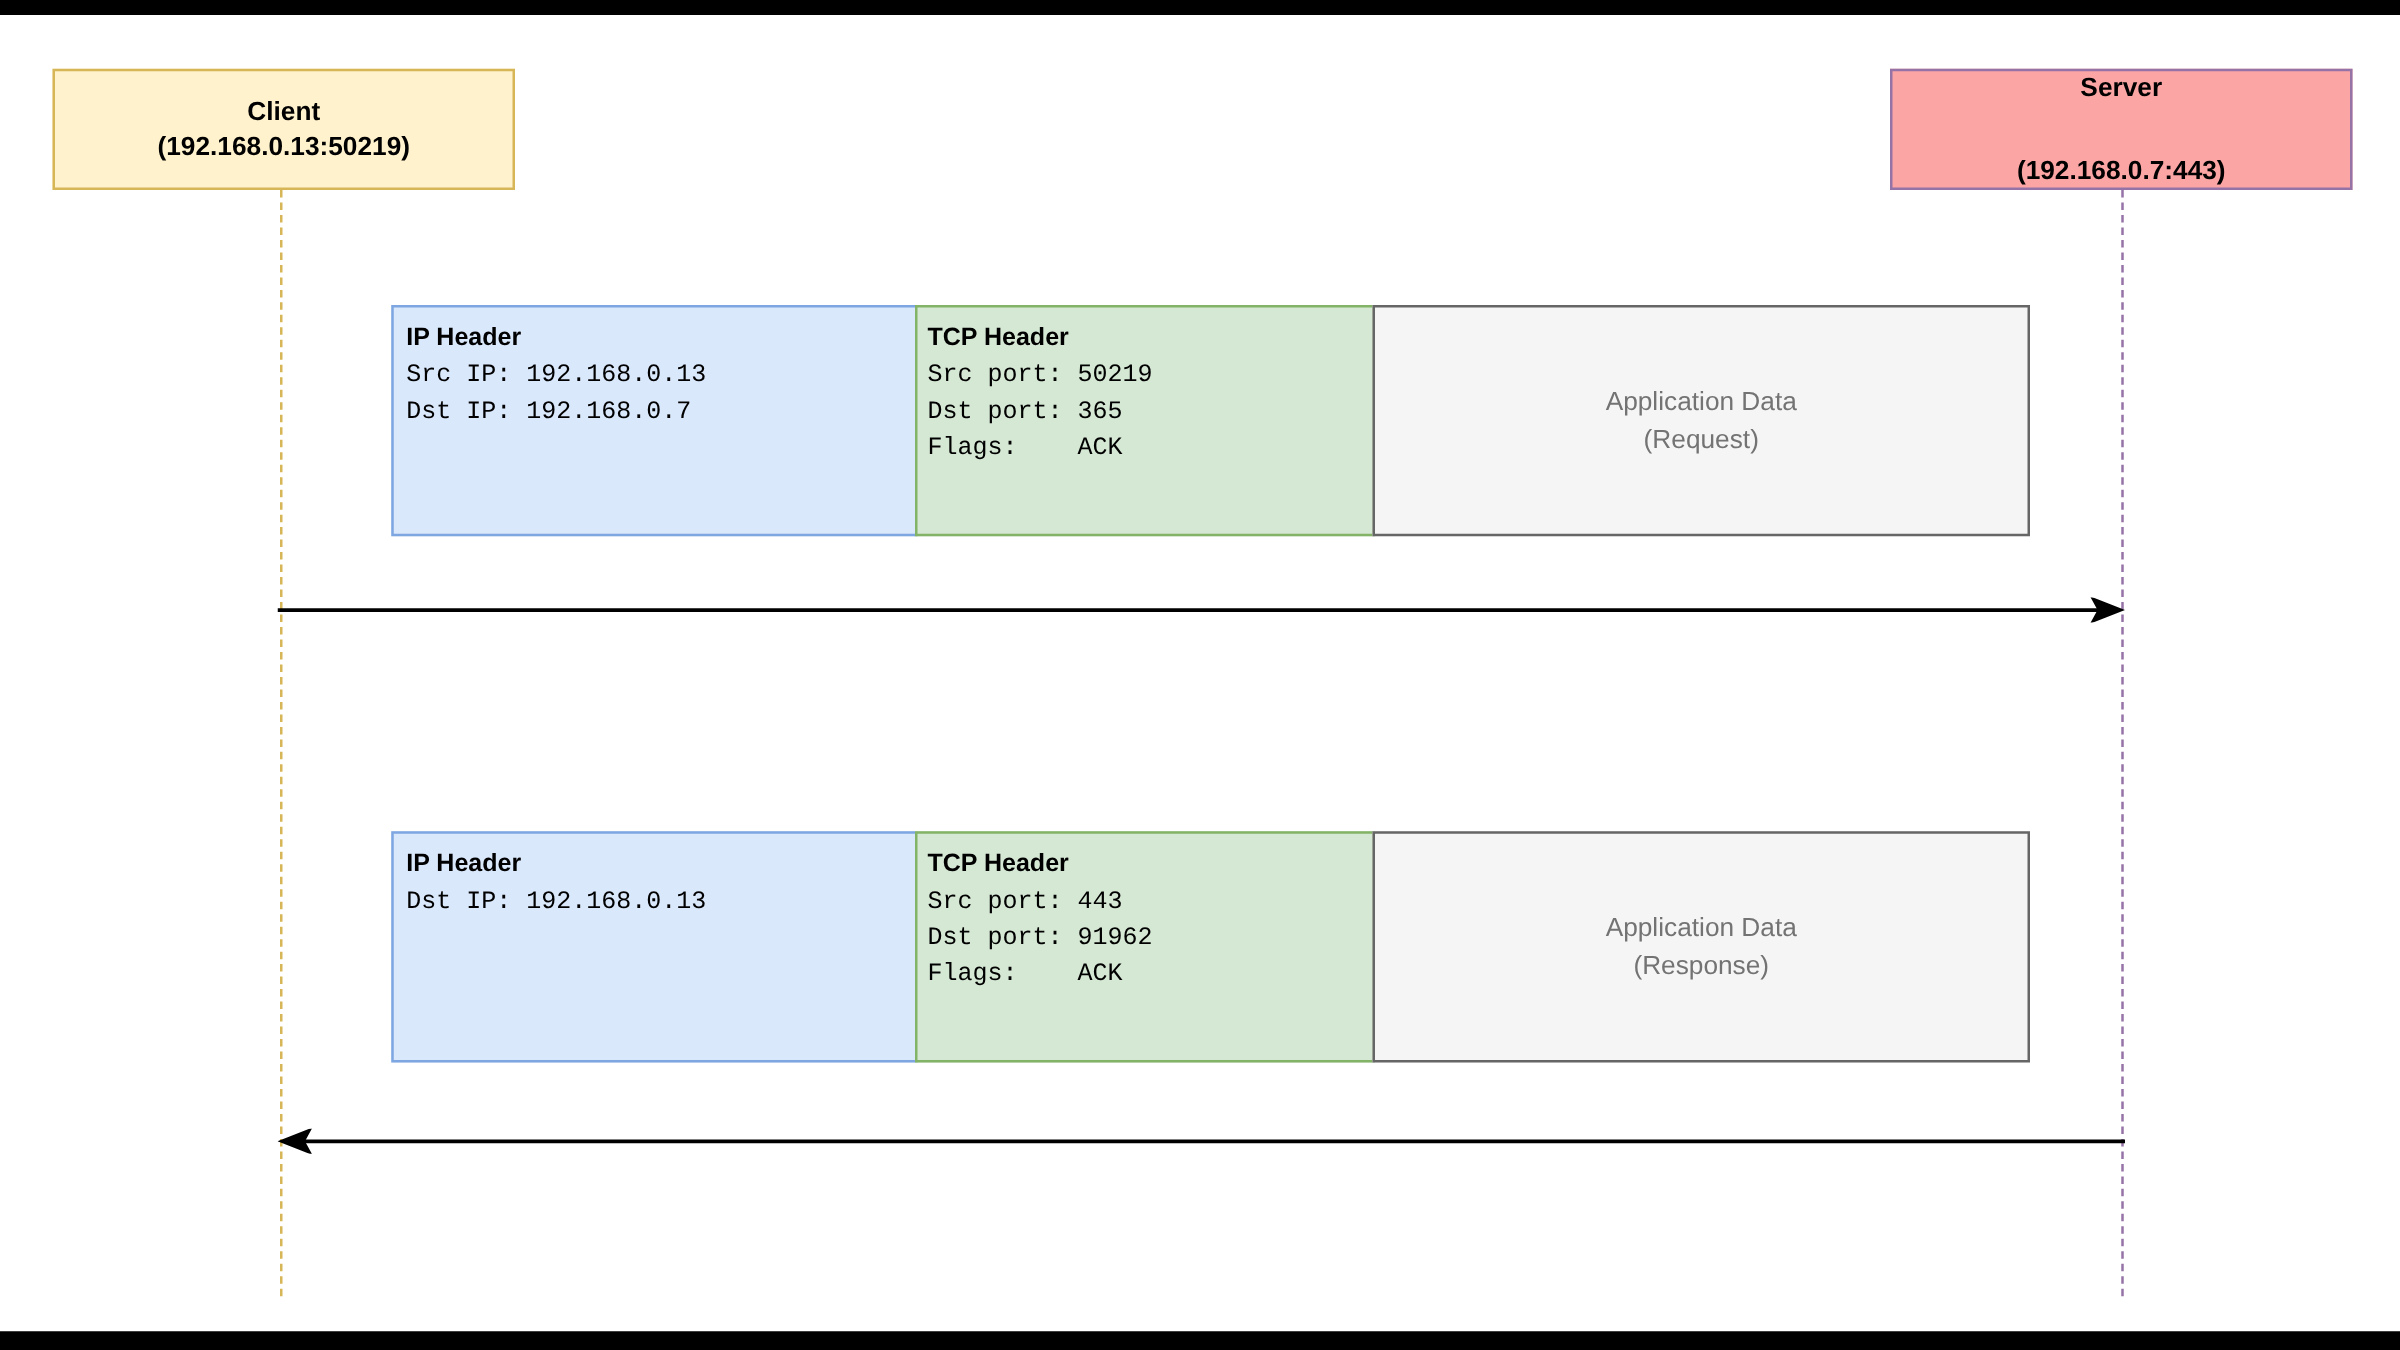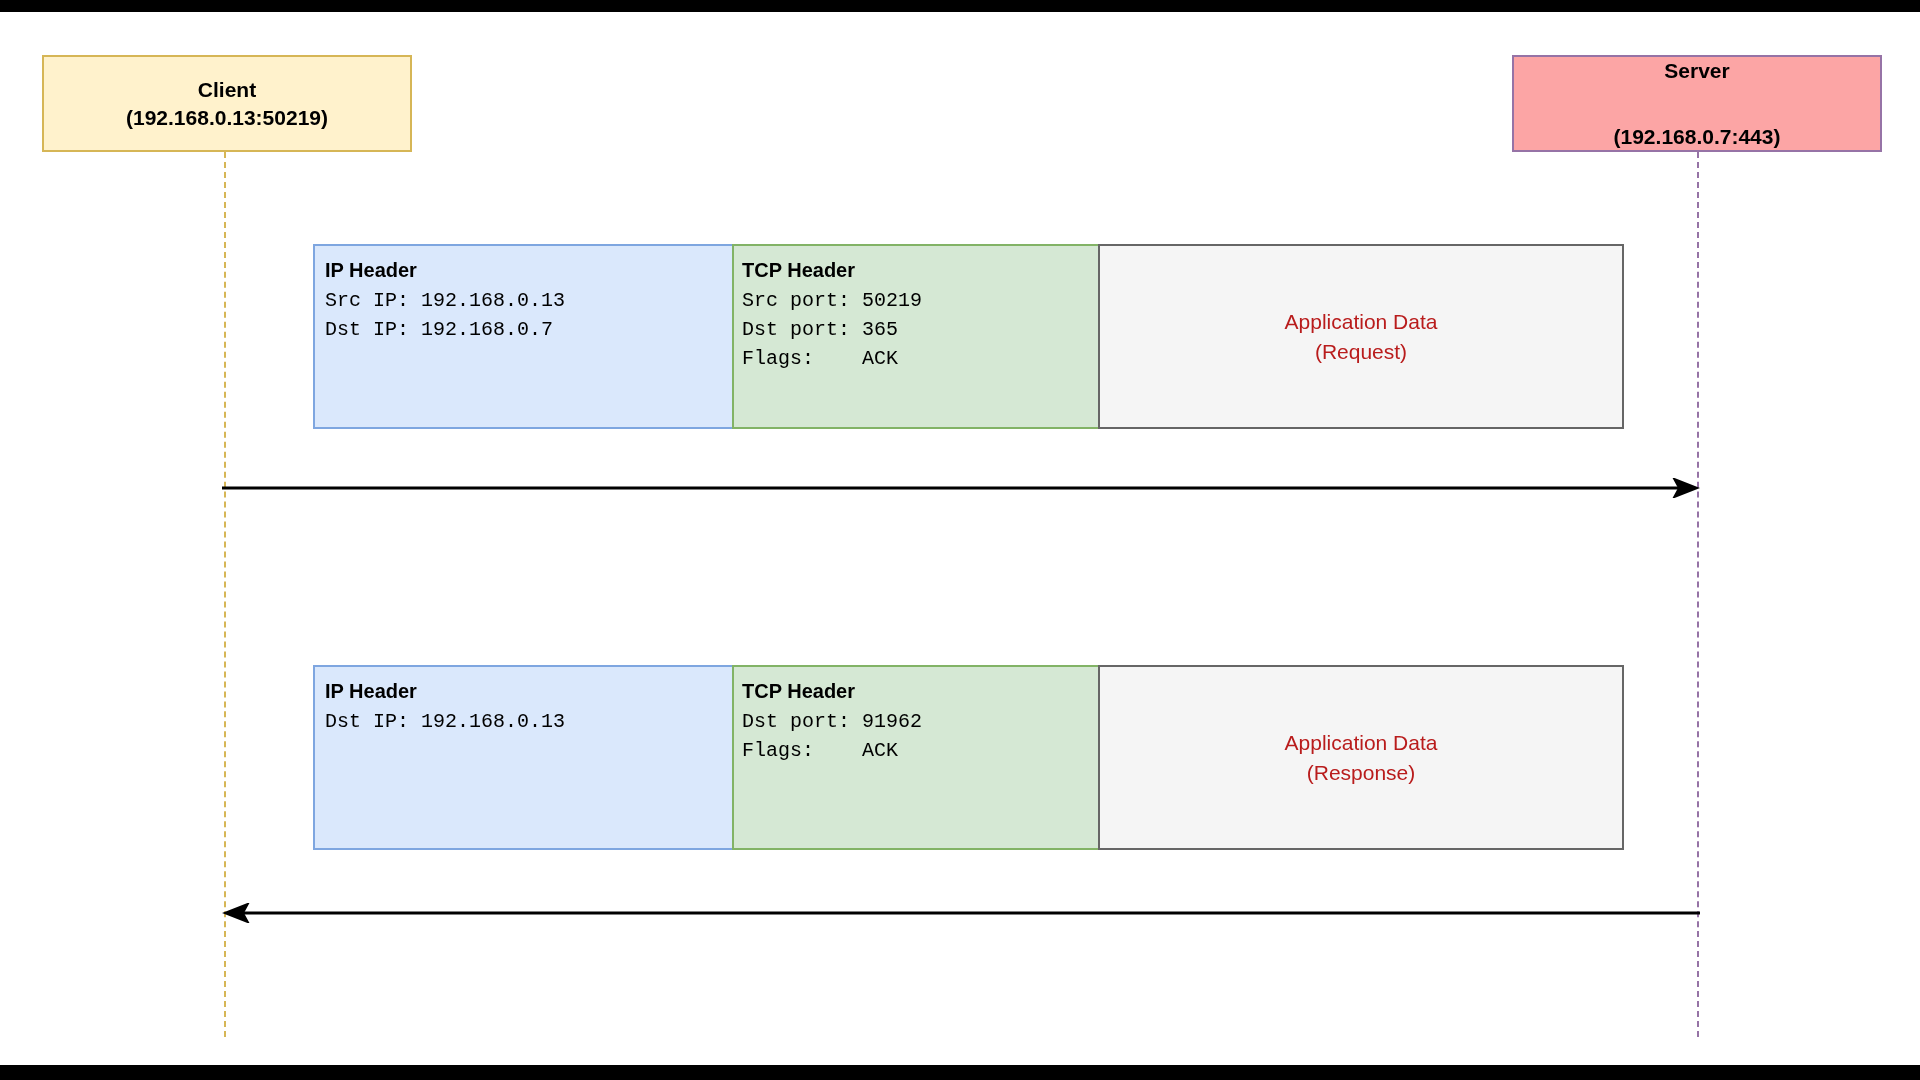--- a/index.html
+++ b/index.html
@@ -58,21 +58,21 @@
     font-family:"Liberation Sans",sans-serif;
     font-size:20px;font-weight:bold;color:#000;line-height:1.40;
     margin-bottom:2px;
   }
   .mono{
     font-family:"Liberation Mono",monospace;
     font-size:20px;color:#000;line-height:1.45;white-space:pre;
   }
   .app-line{
     font-family:"Liberation Sans",sans-serif;
-    font-size:21px;color:#b91c1c;line-height:1.40;text-align:center;
+    font-size:21px;color:#737373;line-height:1.40;text-align:center;
   }
 
   
   .arrow{position:absolute;height:20px;}
   #arrow-request{left:222px;top:466px;width:1478px;}
   #arrow-response{left:222px;top:891px;width:1478px;}
   .arrow svg{display:block;}
 </style>
 </head>
 <body>
@@ -117,20 +117,21 @@
     </svg>
   </div>
 
   <div class="packet" id="packet-response">
     <div class="seg seg-ip">
       <div class="seg-title">IP Header</div>
       <div class="mono">Dst IP: 192.168.0.13</div>
     </div>
     <div class="seg seg-tcp">
       <div class="seg-title">TCP Header</div>
+      <div class="mono">Src port: 443</div>
       <div class="mono">Dst port: 91962</div>
       <div class="mono">Flags:    ACK</div>
     </div>
     <div class="seg seg-app">
       <div class="app-line">Application Data</div>
       <div class="app-line">(Response)</div>
     </div>
   </div>
 
   <div class="arrow" id="arrow-response">

